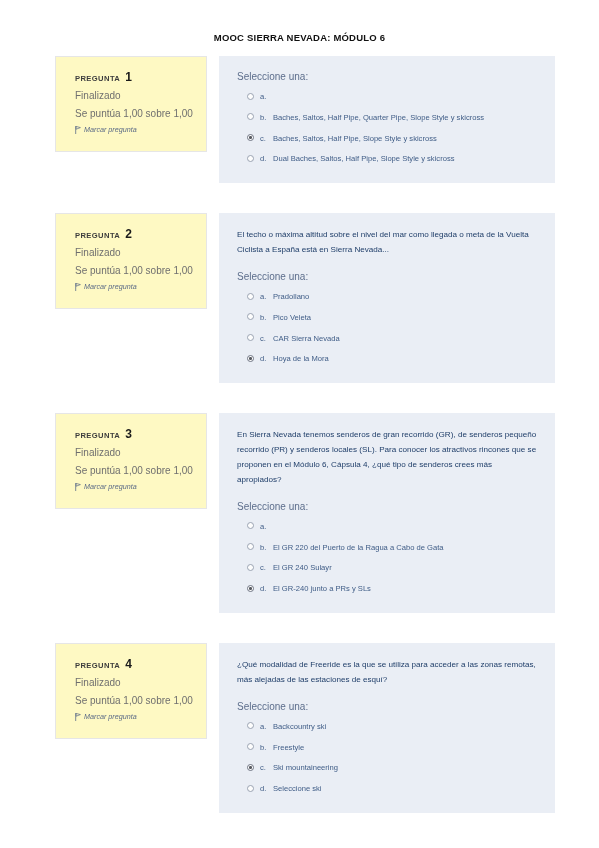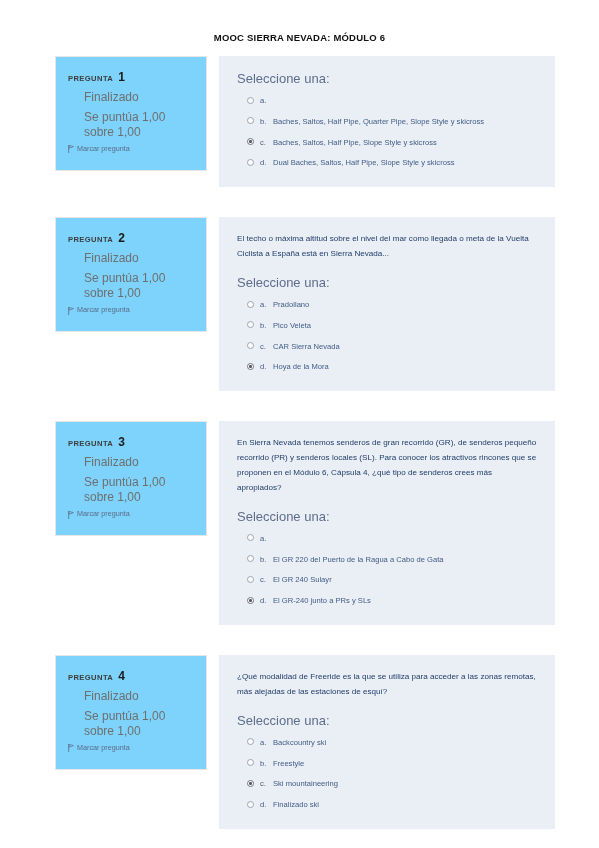--- a/index.html
+++ b/index.html
@@ -35,24 +35,24 @@
     padding: 0 44px 0 55px;
   }
   .q-block {
     display: flex;
     align-items: flex-start;
     margin-bottom: 30px;
   }
   .q-info {
     width: 152px;
     flex: 0 0 152px;
-    background: #7dd3fc;
+    background: #fef9c3;
     border: 1px solid #e6e6e6;
     box-sizing: border-box;
-    padding: 14px 12px 16px 12px;
+    padding: 14px 12px 16px 19px;
     min-height: 82px;
   }
   .q-info-head {
     font-size: 7.6px;
     font-weight: bold;
     color: #3d3d3d;
     letter-spacing: 0.4px;
     margin-bottom: 7px;
     line-height: 1;
     display: flex;
@@ -60,33 +60,33 @@
     gap: 5px;
   }
   .q-info-head .qnum {
     font-size: 12px;
     font-weight: bold;
     color: #1a1a1a;
     letter-spacing: 0;
   }
   .q-state,
   .q-grade {
-    font-size: 12px;
+    font-size: 10px;
     color: #6f6f6f;
     margin-bottom: 6px;
     line-height: 1.2;
-    margin-left: 16px;
   }
   .q-flag {
     font-size: 7.2px;
     color: #5b6b86;
     display: flex;
     align-items: center;
     gap: 3px;
     line-height: 1.2;
+    font-style: italic;
   }
   .flag-icon {
     display: inline-block;
     width: 6px;
     height: 8px;
     flex: 0 0 6px;
   }
   .q-body {
     flex: 1 1 auto;
     margin-left: 12px;
@@ -94,21 +94,21 @@
     box-sizing: border-box;
     padding: 15px 18px 18px 18px;
   }
   .q-text {
     font-size: 8.1px;
     line-height: 1.85;
     color: #22406b;
     margin: 0 0 13px 0;
   }
   .q-select-label {
-    font-size: 13px;
+    font-size: 10px;
     color: #5d6e8c;
     margin-bottom: 9px;
   }
   .opt-list {
     margin: 0;
     padding: 0;
     list-style: none;
   }
   .opt {
     display: flex;
@@ -328,20 +328,20 @@
       <span class="opt-text">Freestyle</span>
     </li>
             <li class="opt">
       <span class="radio checked"></span>
       <span class="opt-letter">c.</span>
       <span class="opt-text">Ski mountaineering</span>
     </li>
             <li class="opt">
       <span class="radio"></span>
       <span class="opt-letter">d.</span>
-      <span class="opt-text">Finalizado ski</span>
+      <span class="opt-text">Seleccione ski</span>
     </li>
           </ul>
     </div>
   </div>
     </div>
 
 </div>
 
 </body></html>

